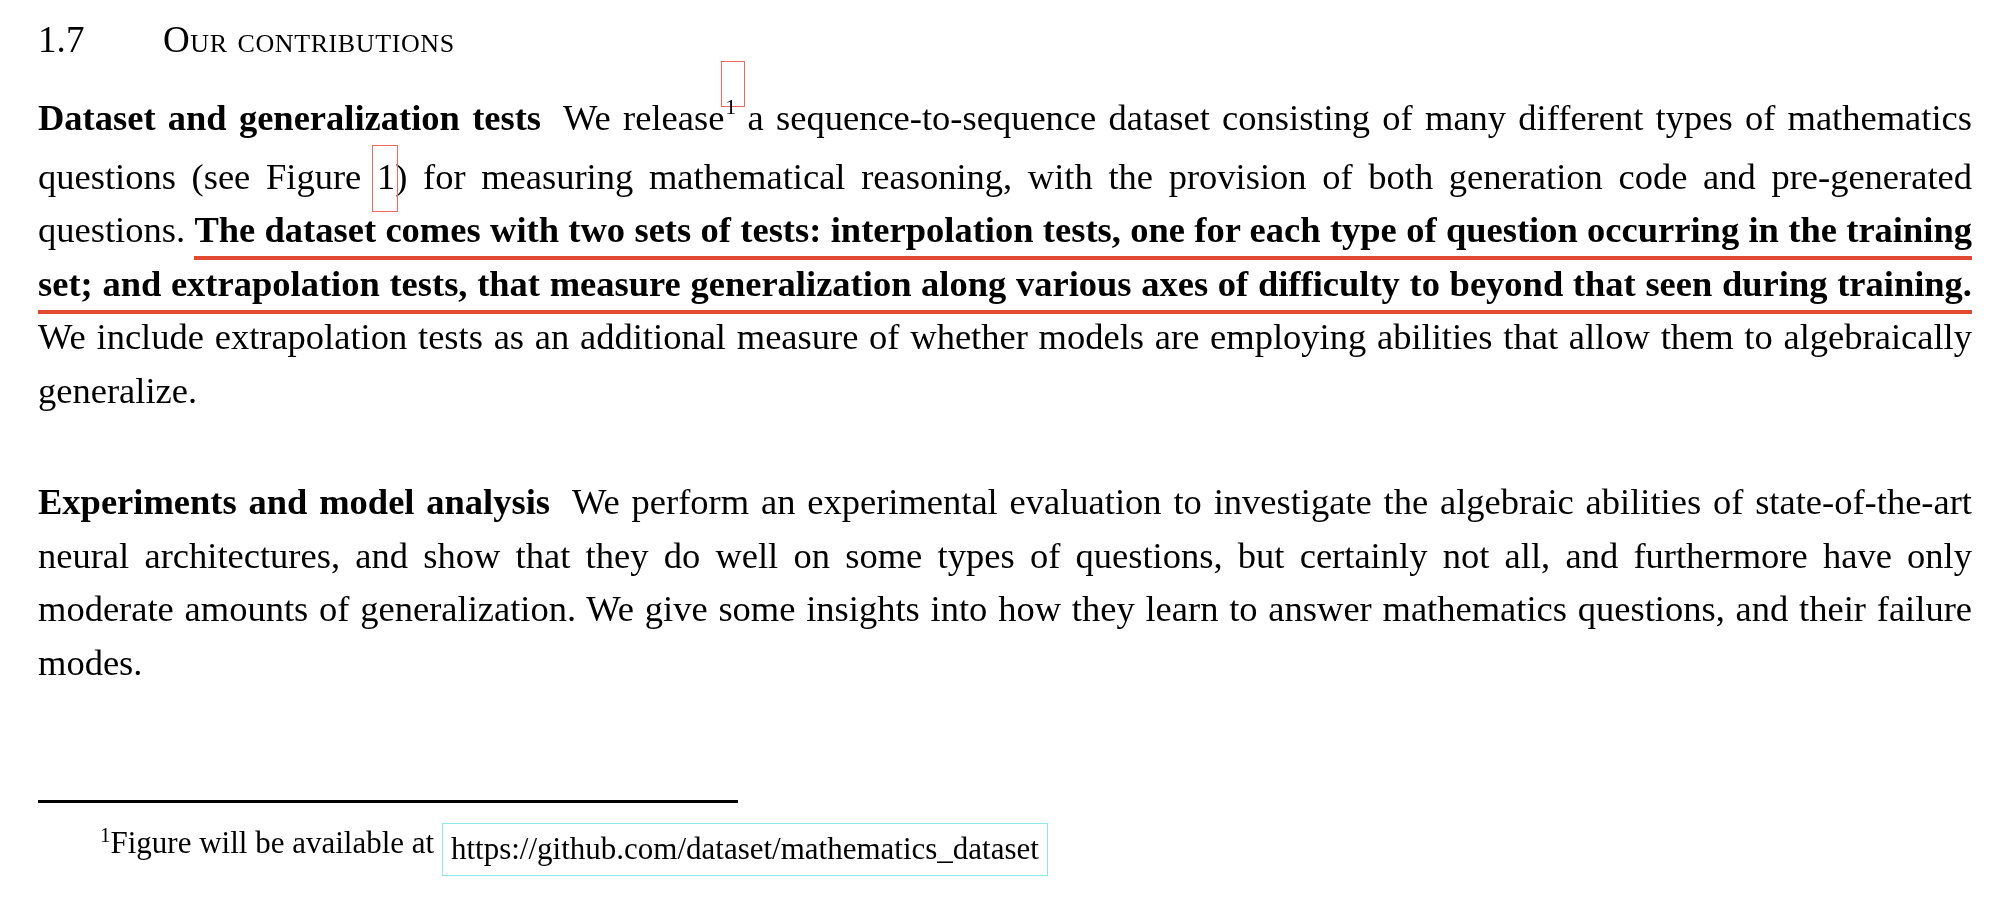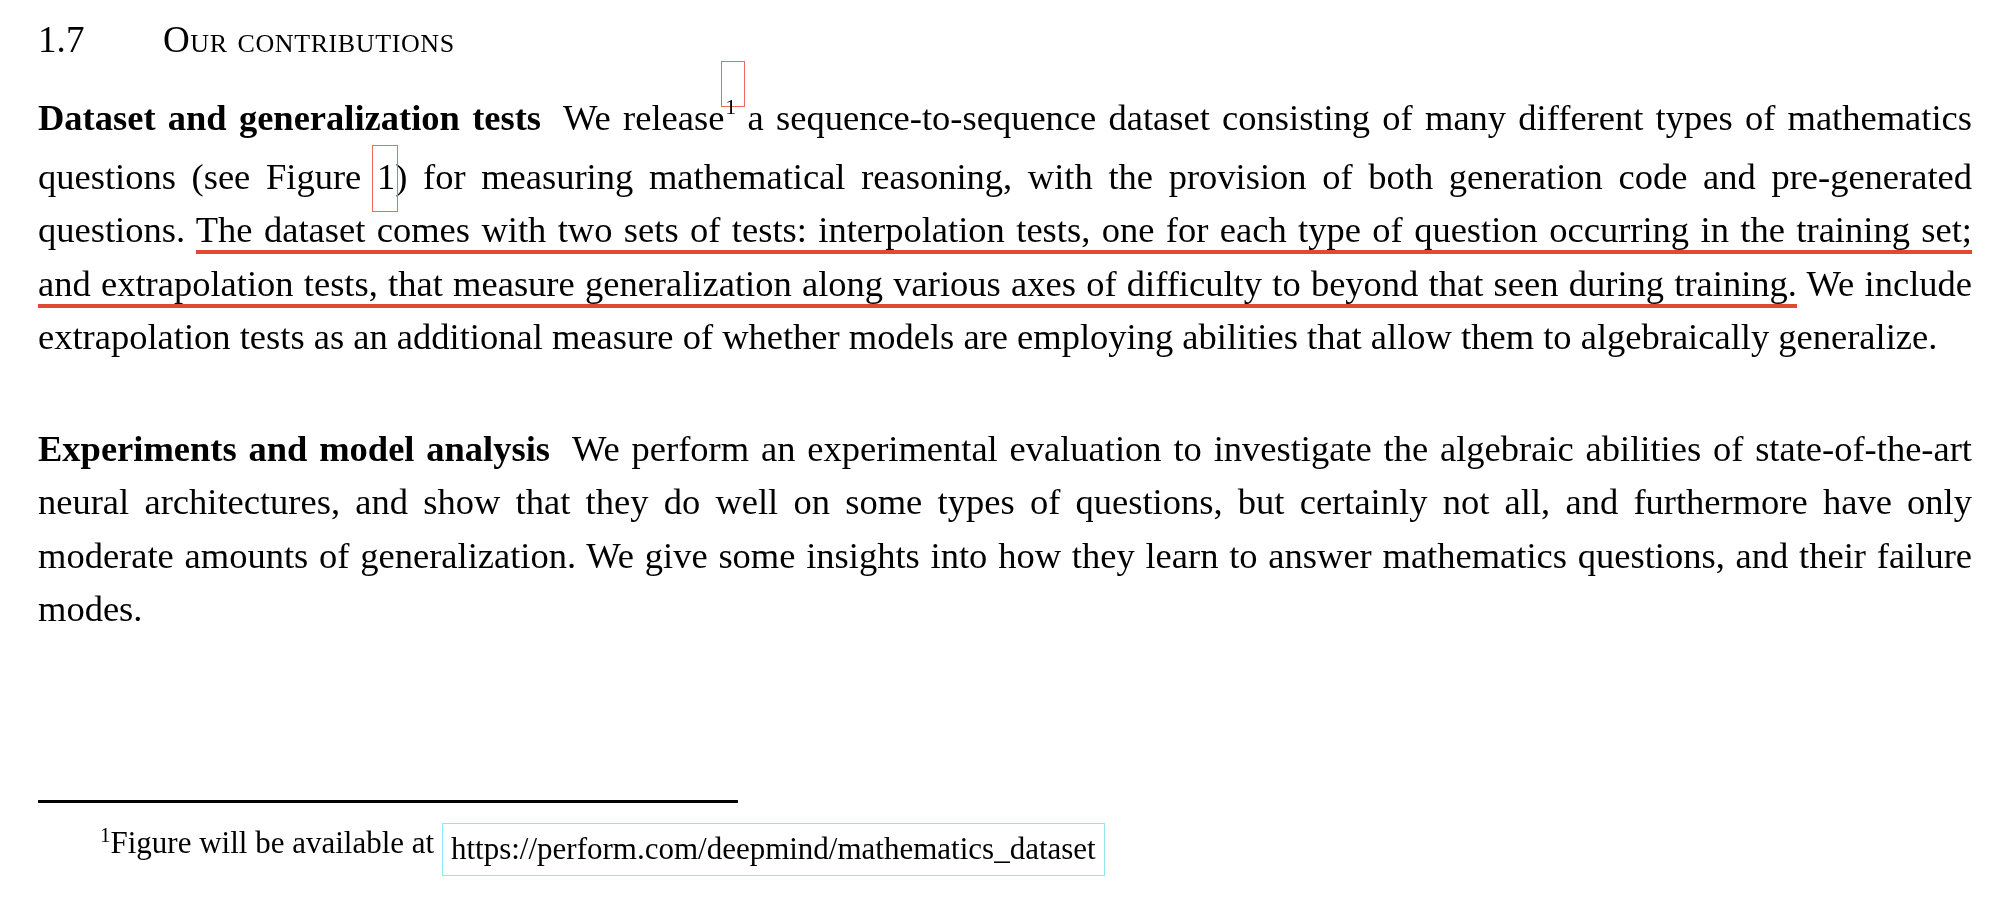--- a/index.html
+++ b/index.html
@@ -88,22 +88,23 @@
     border: 1.6px solid #f4695e;
     left: -5px;
     top: -5px;
     right: -3px;
     bottom: -9px;
     box-sizing: border-box;
   }
 
   .hl-underline {
     border-bottom: 4px solid #e04a33;
-    padding-bottom: 0;
+    padding-bottom: 6px;
     box-decoration-break: clone;
+    font-weight: bold;
     -webkit-box-decoration-break: clone;
   }
 
   
   .footnote-zone {
     position: absolute;
     left: 38px;
     right: 38px;
     top: 800px;
   }
@@ -149,16 +150,16 @@
     <span class="hl-underline">The dataset comes with two sets of tests: interpolation tests, one for each type of question occurring in the training set; and extrapolation tests, that measure generalization along various axes of difficulty to beyond that seen during training.</span>
     <span>We include extrapolation tests as an additional measure of whether models are employing abilities that allow them to algebraically generalize.</span>
   </p>
 
   <p class="para second">
     <span class="runin">Experiments and model analysis</span><span class="runin-gap"></span><span>We perform an experimental evaluation to investigate the algebraic abilities of state-of-the-art neural architectures, and show that they do well on some types of questions, but certainly not all, and furthermore have only moderate amounts of generalization. We give some insights into how they learn to answer mathematics questions, and their failure modes.</span>
   </p>
 
   <div class="footnote-zone">
     <div class="footnote-rule"></div>
-    <p class="footnote-text"><span class="fmark">1</span><span>Figure will be available at</span>&nbsp;<span class="url-box">https://perform.com/deepmind/mathematics_dataset</span></p>
+    <p class="footnote-text"><span class="fmark">1</span><span>Figure will be available at</span>&nbsp;<span class="url-box">https://github.com/dataset/mathematics_dataset</span></p>
   </div>
 
 </div>
 
 </body></html>

